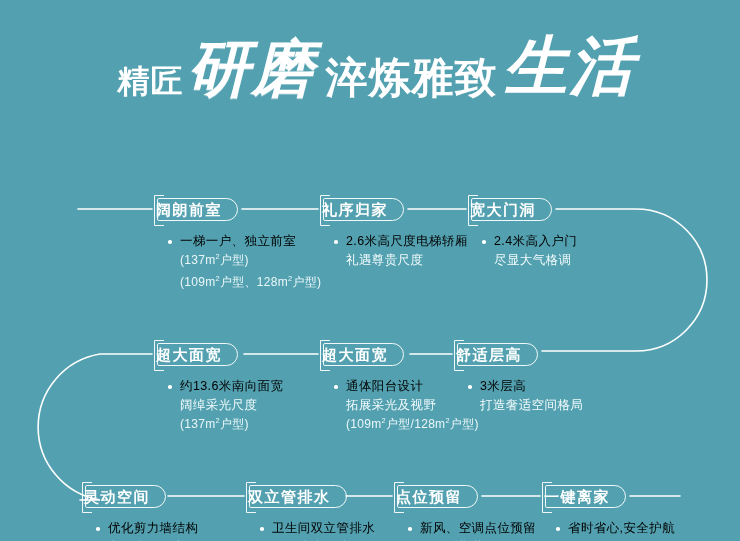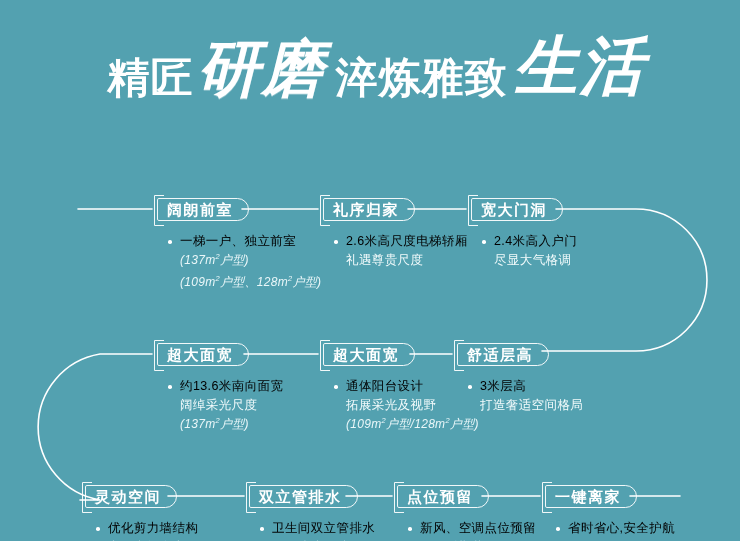--- a/index.html
+++ b/index.html
@@ -19,21 +19,21 @@
     left:0; top:34px;
     width:740px;
     text-align:center;
     white-space:nowrap;
     color:#ffffff;
     line-height:1;
     user-select:none;
   }
   .hl-seg { display:inline-block; vertical-align:baseline; }
   .hl-a {
-    font-size:42px;
+    font-size:32px;
     font-weight:700;
     letter-spacing:1px;
     position:relative;
     top:4px;
     margin-left:13px;
   }
   .hl-b {
     font-family:"DejaVu Serif","Liberation Serif",serif;
     font-size:62px;
     font-weight:700;
@@ -67,21 +67,21 @@
   #flow-svg { position:absolute; left:0; top:0; width:740px; height:541px; pointer-events:none; }
 
   
   .node { position:absolute; }
 
   .node-chip {
     position:relative;
     display:inline-block;
     height:23px;
     line-height:23px;
-    padding:0 16px 0 13px;
+    padding:0 16px 0 2px;
     white-space:nowrap;
     font-size:15px;
     font-weight:700;
     letter-spacing:1.5px;
     color:#ffffff;
   }
   
   .node-chip::before {
     content:"";
     position:absolute;
@@ -129,21 +129,20 @@
     white-space:nowrap;
     padding-left:12px;
   }
   .blt-note {
     font-size:12px;
     line-height:19px;
     letter-spacing:.3px;
     color:#eaf7f9;
     white-space:nowrap;
     padding-left:12px;
-    font-style:italic;
   }
   sup { font-size:.62em; vertical-align:super; line-height:0; }
 </style>
 </head>
 <body style="background: rgb(83, 161, 176);">
 
 <div id="stage">
 
   <div class="headline">
     <span class="hl-seg hl-a">精匠</span><span class="hl-seg hl-b">研磨</span><span class="hl-seg hl-c">淬炼雅致</span><span class="hl-seg hl-d">生活</span>

